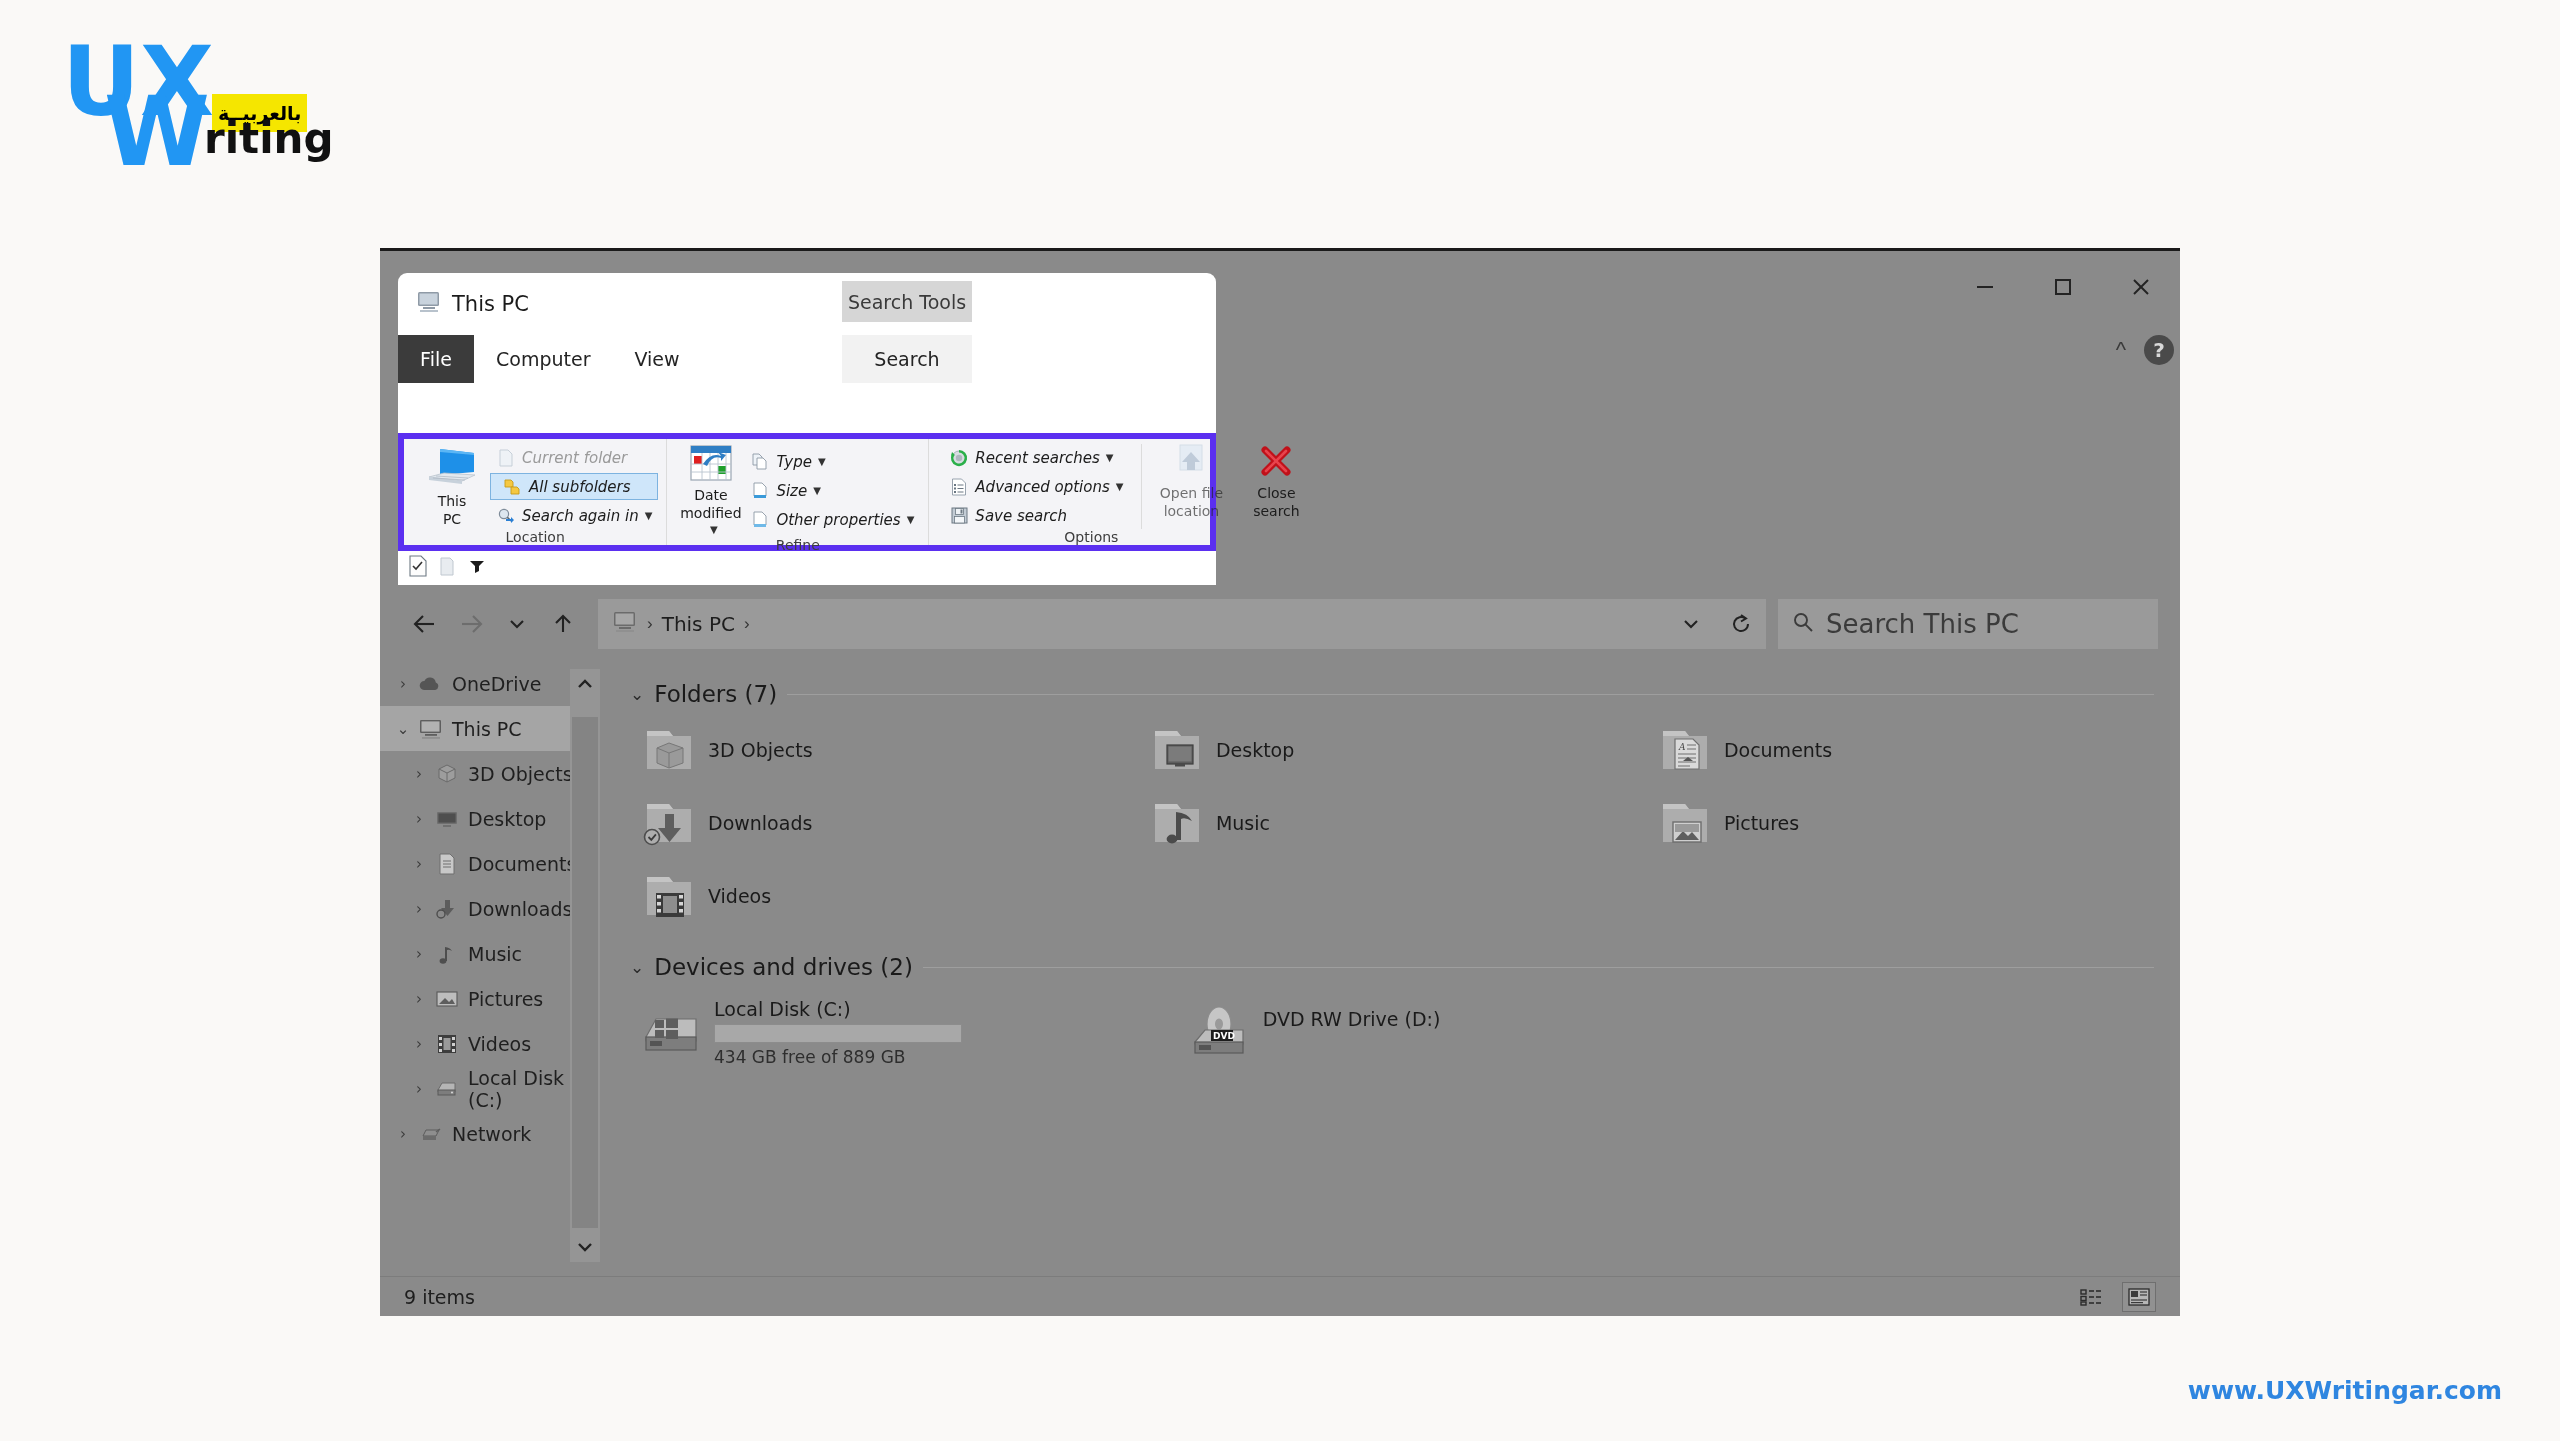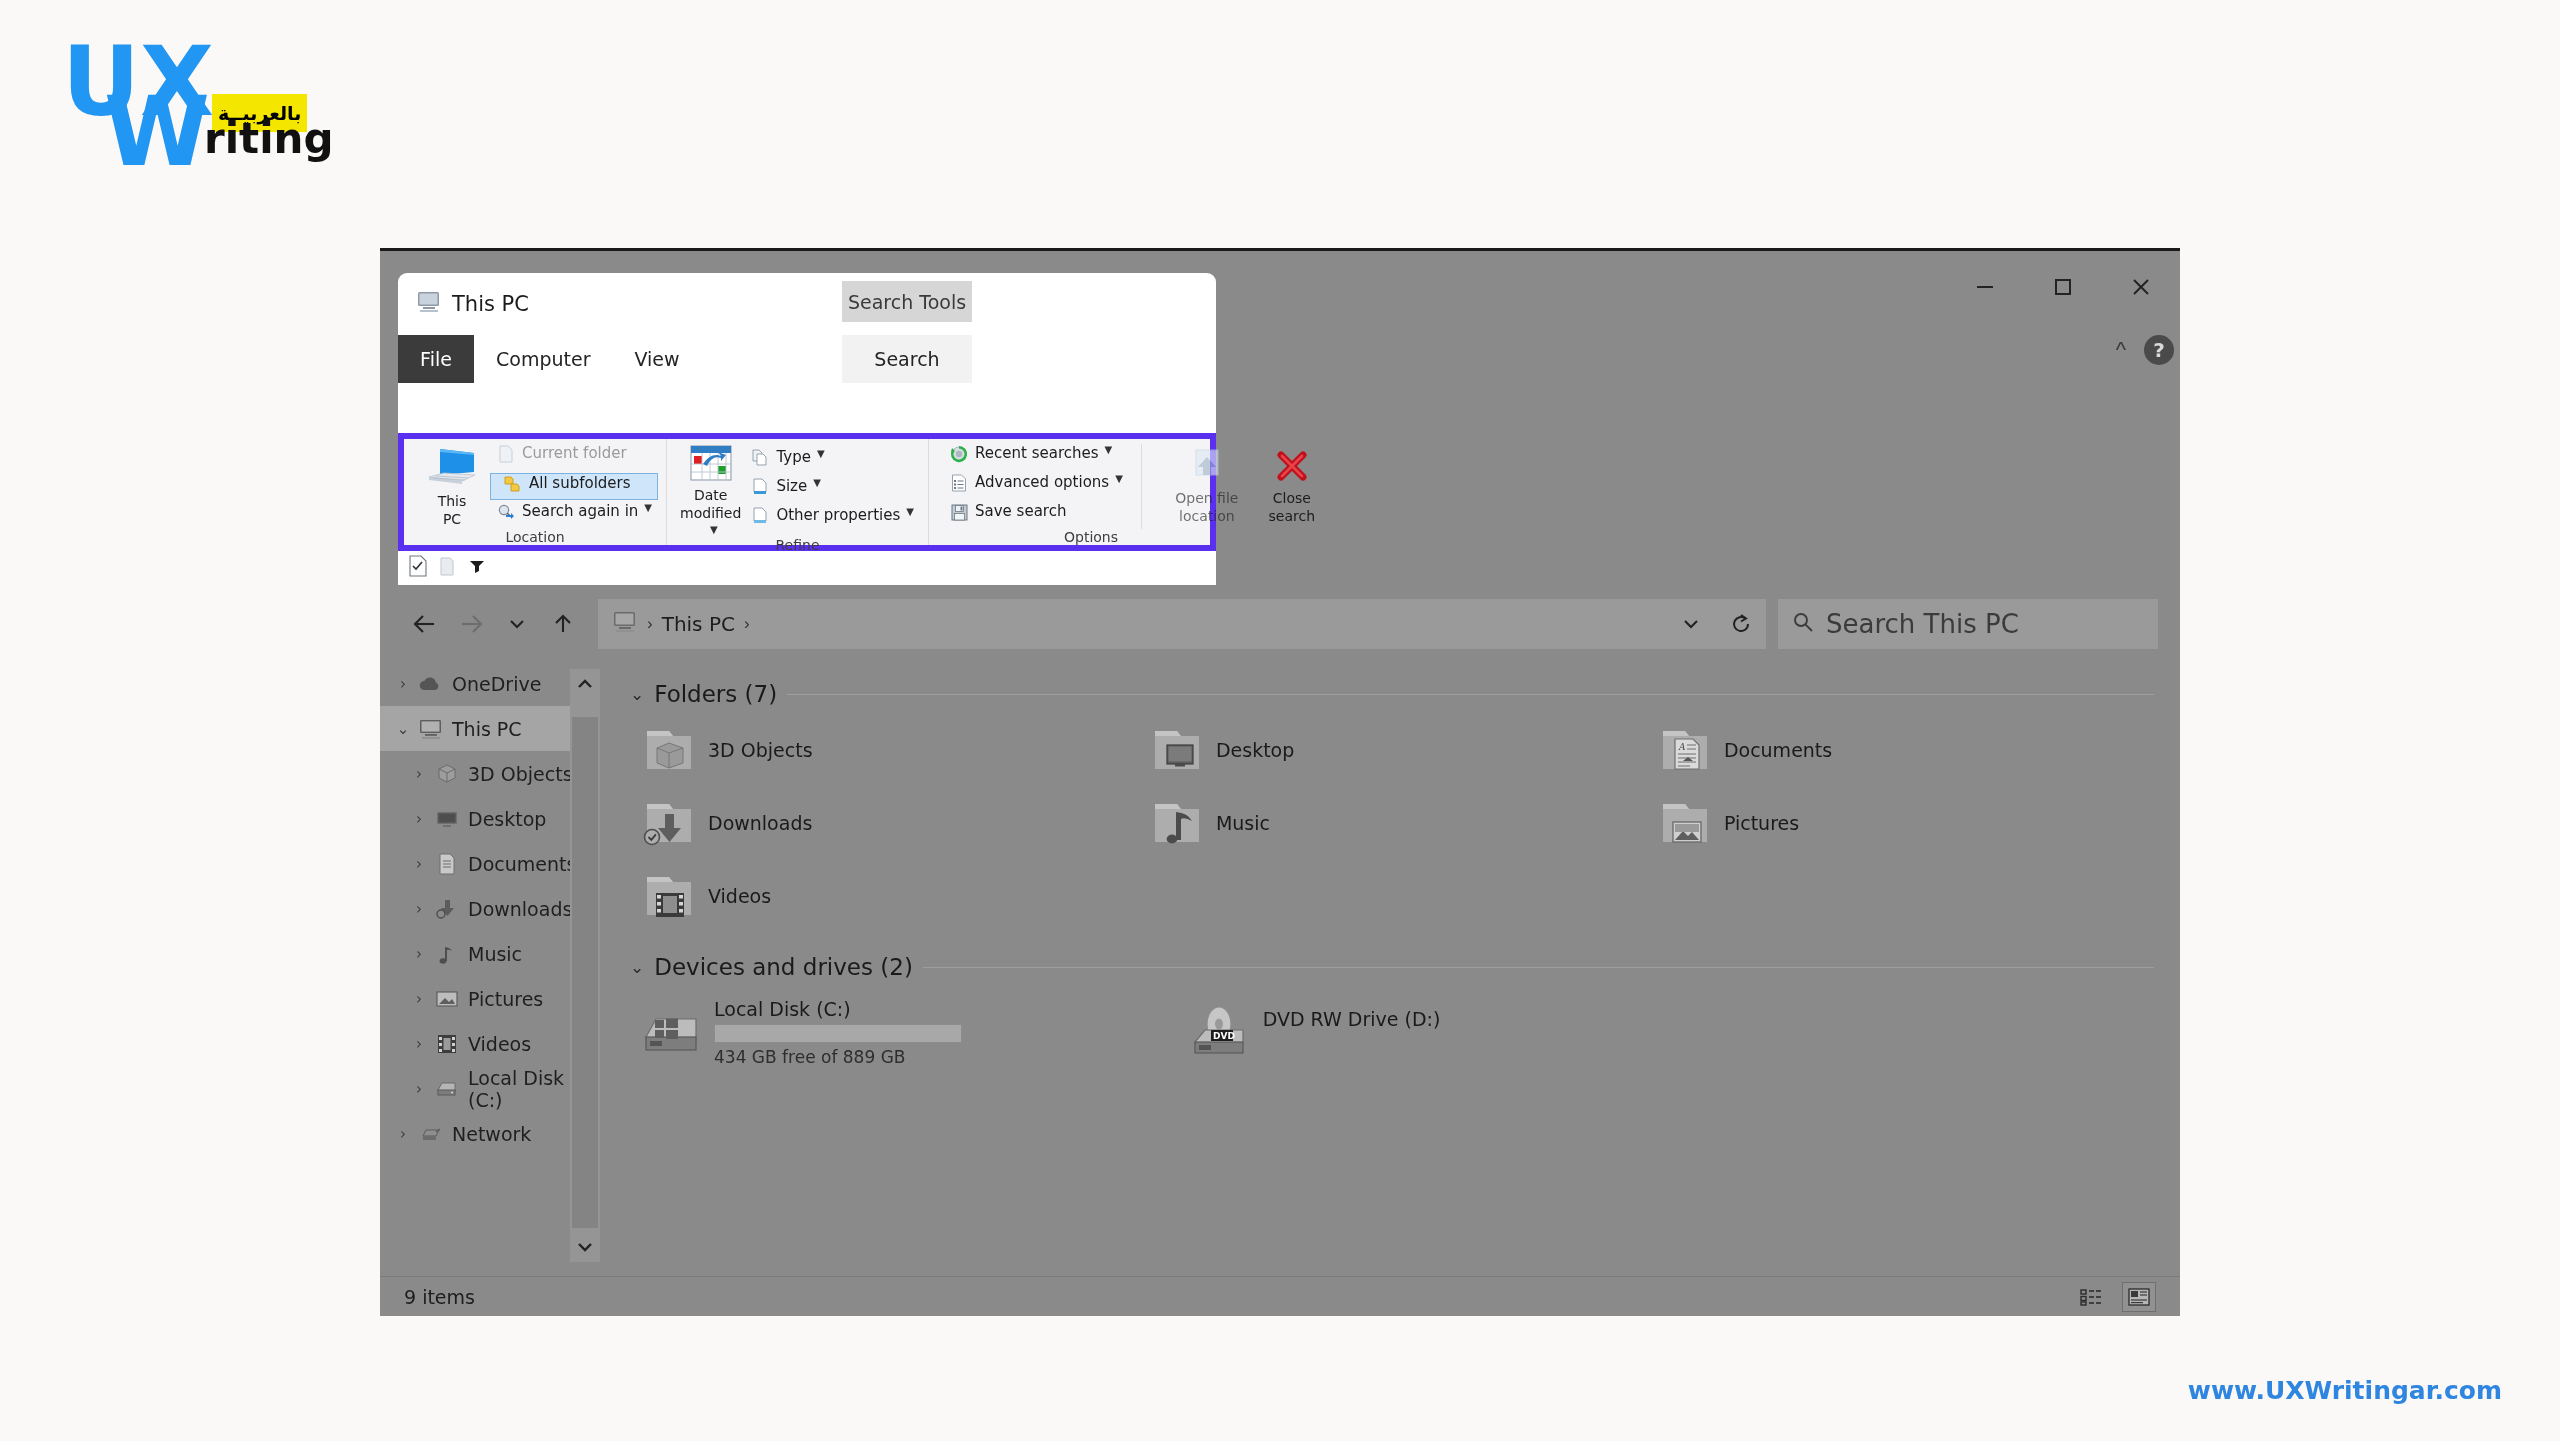--- a/index.html
+++ b/index.html
@@ -105,21 +105,21 @@
 
   .ribbon-group { position: relative; display: flex; flex-direction: column; height: 100%; }
   .ribbon-group + .ribbon-group { border-left: 1px solid #dcdcdc; }
   .group-body { flex: 1; display: flex; align-items: center; padding: 5px 8px 0 10px; }
   .group-label { height: 21px; text-align: center; font-size: 14px; color: #3d3d3d; font-family: "DejaVu Sans", sans-serif; }
 
   .big-btn { display: flex; flex-direction: column; align-items: center; justify-content: flex-start; width: 76px; }
   .big-btn .big-lbl { font-size: 14px; color: #1c1c1c; text-align: center; line-height: 1.12; margin-top: 2px; font-family: "DejaVu Sans", sans-serif; }
 
   .small-stack { display: flex; flex-direction: column; justify-content: center; gap: 2px; }
-  .small-btn { display: flex; height: 27px; padding: 0 6px; font-size: 15px; color: #1c1c1c; white-space: nowrap; font-family: "DejaVu Sans", sans-serif; }
+  .small-btn { display: flex; align-items: center; height: 27px; padding: 0 6px; font-size: 15px; color: #1c1c1c; white-space: nowrap; font-family: "DejaVu Sans", sans-serif; font-style: italic; }
   .small-btn .ico { width: 20px; height: 20px; margin-right: 6px; display: flex; align-items: center; justify-content: center; flex: 0 0 20px; }
   .small-btn.disabled { color: #9a9a9a; }
   .small-btn.selected { background: #cfe6fa; border: 1px solid #7db3e0; padding: 0 12px; }
   .caret { margin-left: 6px; font-size: 10px; color: #333; }
 
   
   #qat-strip {
     position: absolute; left: 18px; top: 300px; width: 818px; height: 34px;
     background: #ffffff; display: flex; align-items: center; gap: 10px; padding-left: 10px;
   }
@@ -411,21 +411,21 @@
                   <rect x="1" y="1" width="15" height="15" fill="#c3ccd5" stroke="#6d7983" stroke-width="1"></rect>
                   <rect x="4.5" y="1.5" width="8" height="6" fill="#eef2f6" stroke="#6d7983" stroke-width="0.8"></rect>
                   <rect x="9.5" y="2.5" width="2" height="4" fill="#6d7983"></rect>
                   <rect x="3.5" y="9.5" width="10" height="6.5" fill="#f3f6f9" stroke="#6d7983" stroke-width="0.8"></rect>
                 </svg>
               </span>
               <span>Save search</span>
             </div>
           </div>
 
-          <div style="display:flex;align-items:center;height:100%;margin-left:12px;border-left:1px solid #dcdcdc;padding-left:22px">
+          <div style="display:flex;align-items:flex-start;height:100%;margin-left:12px;border-left:1px solid #dcdcdc;padding-left:6px">
             <div class="big-btn" style="width:86px;opacity:0.62">
               <span>
                 <svg width="40" height="36" viewBox="0 0 40 36">
                   <rect x="9" y="1" width="22" height="25" fill="#dde8f3" stroke="#c2d0de" stroke-width="1"></rect>
                   <path d="M20 8 l9 10 h-5 v8 h-8 v-8 h-5 Z" fill="#9fb3c8"></path>
                 </svg>
               </span>
               <span class="big-lbl">Open file</span>
               <span class="big-lbl">location</span>
             </div>

